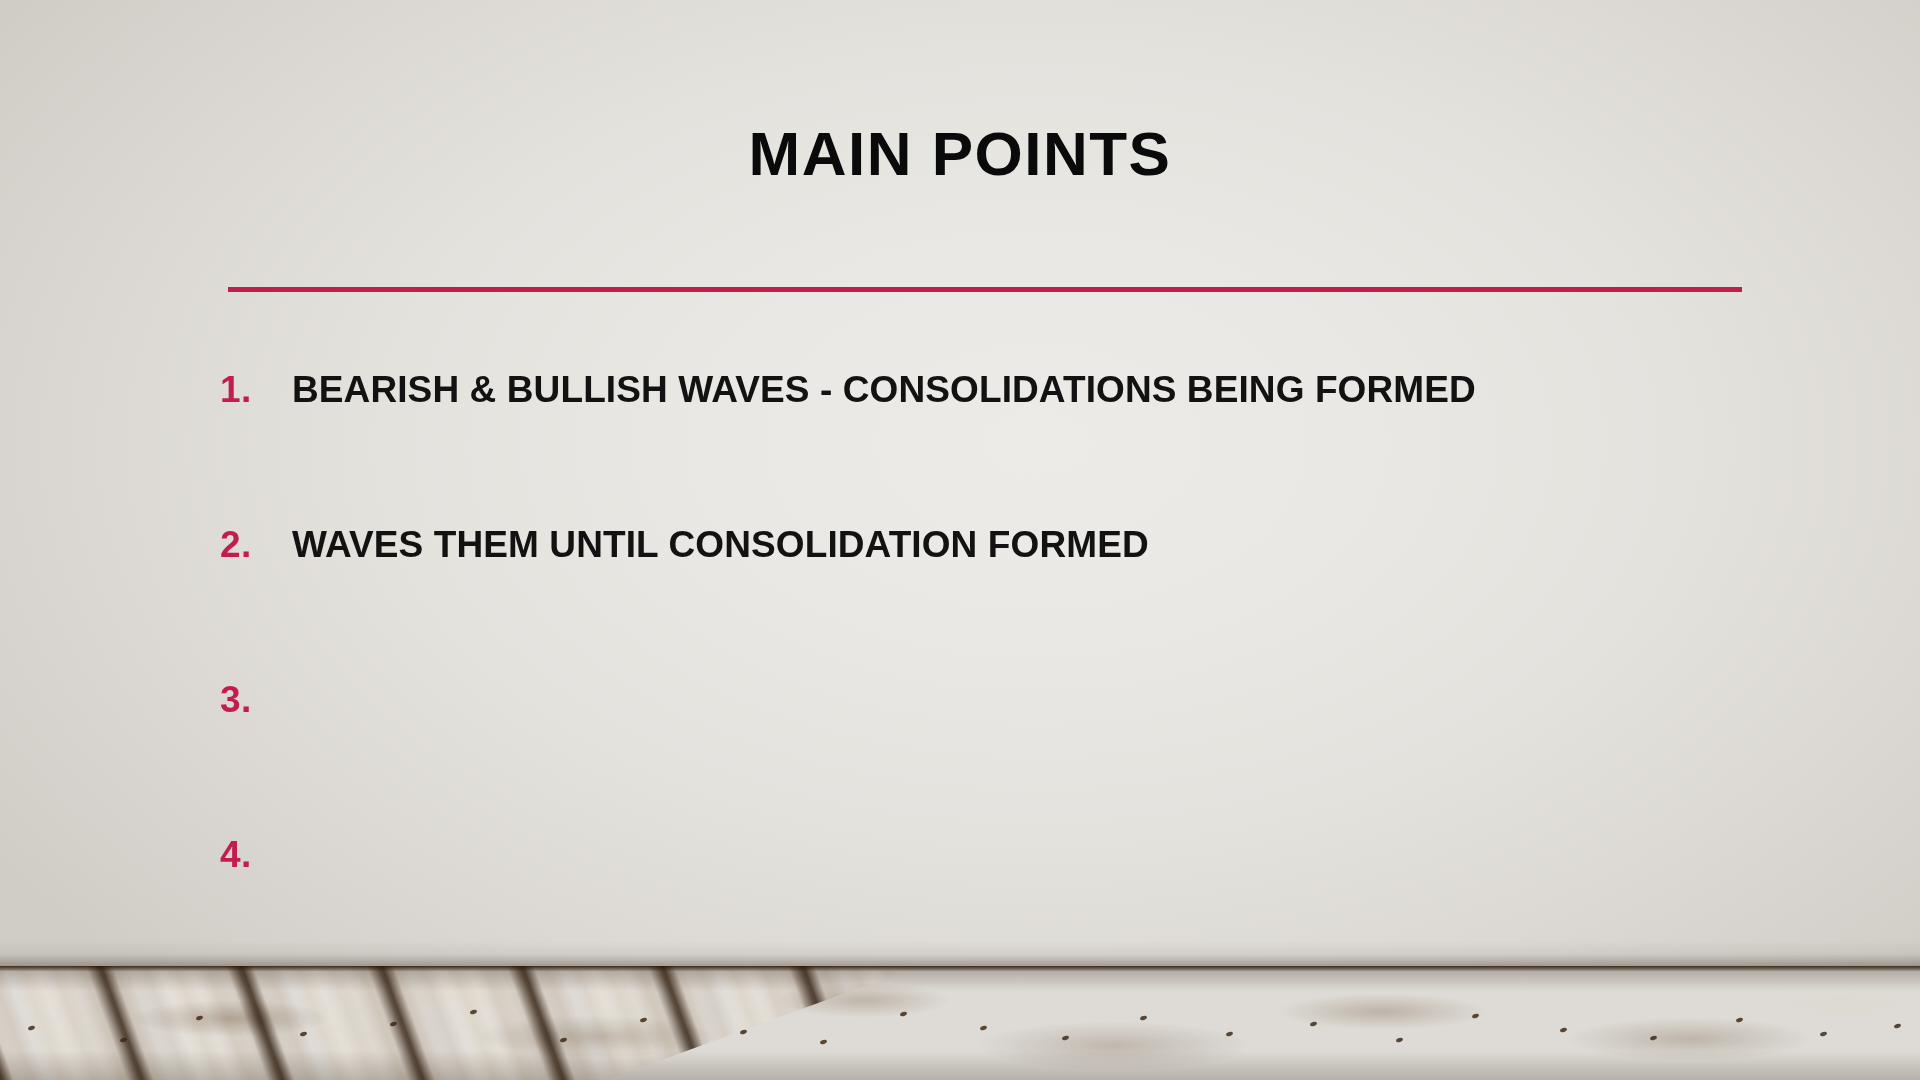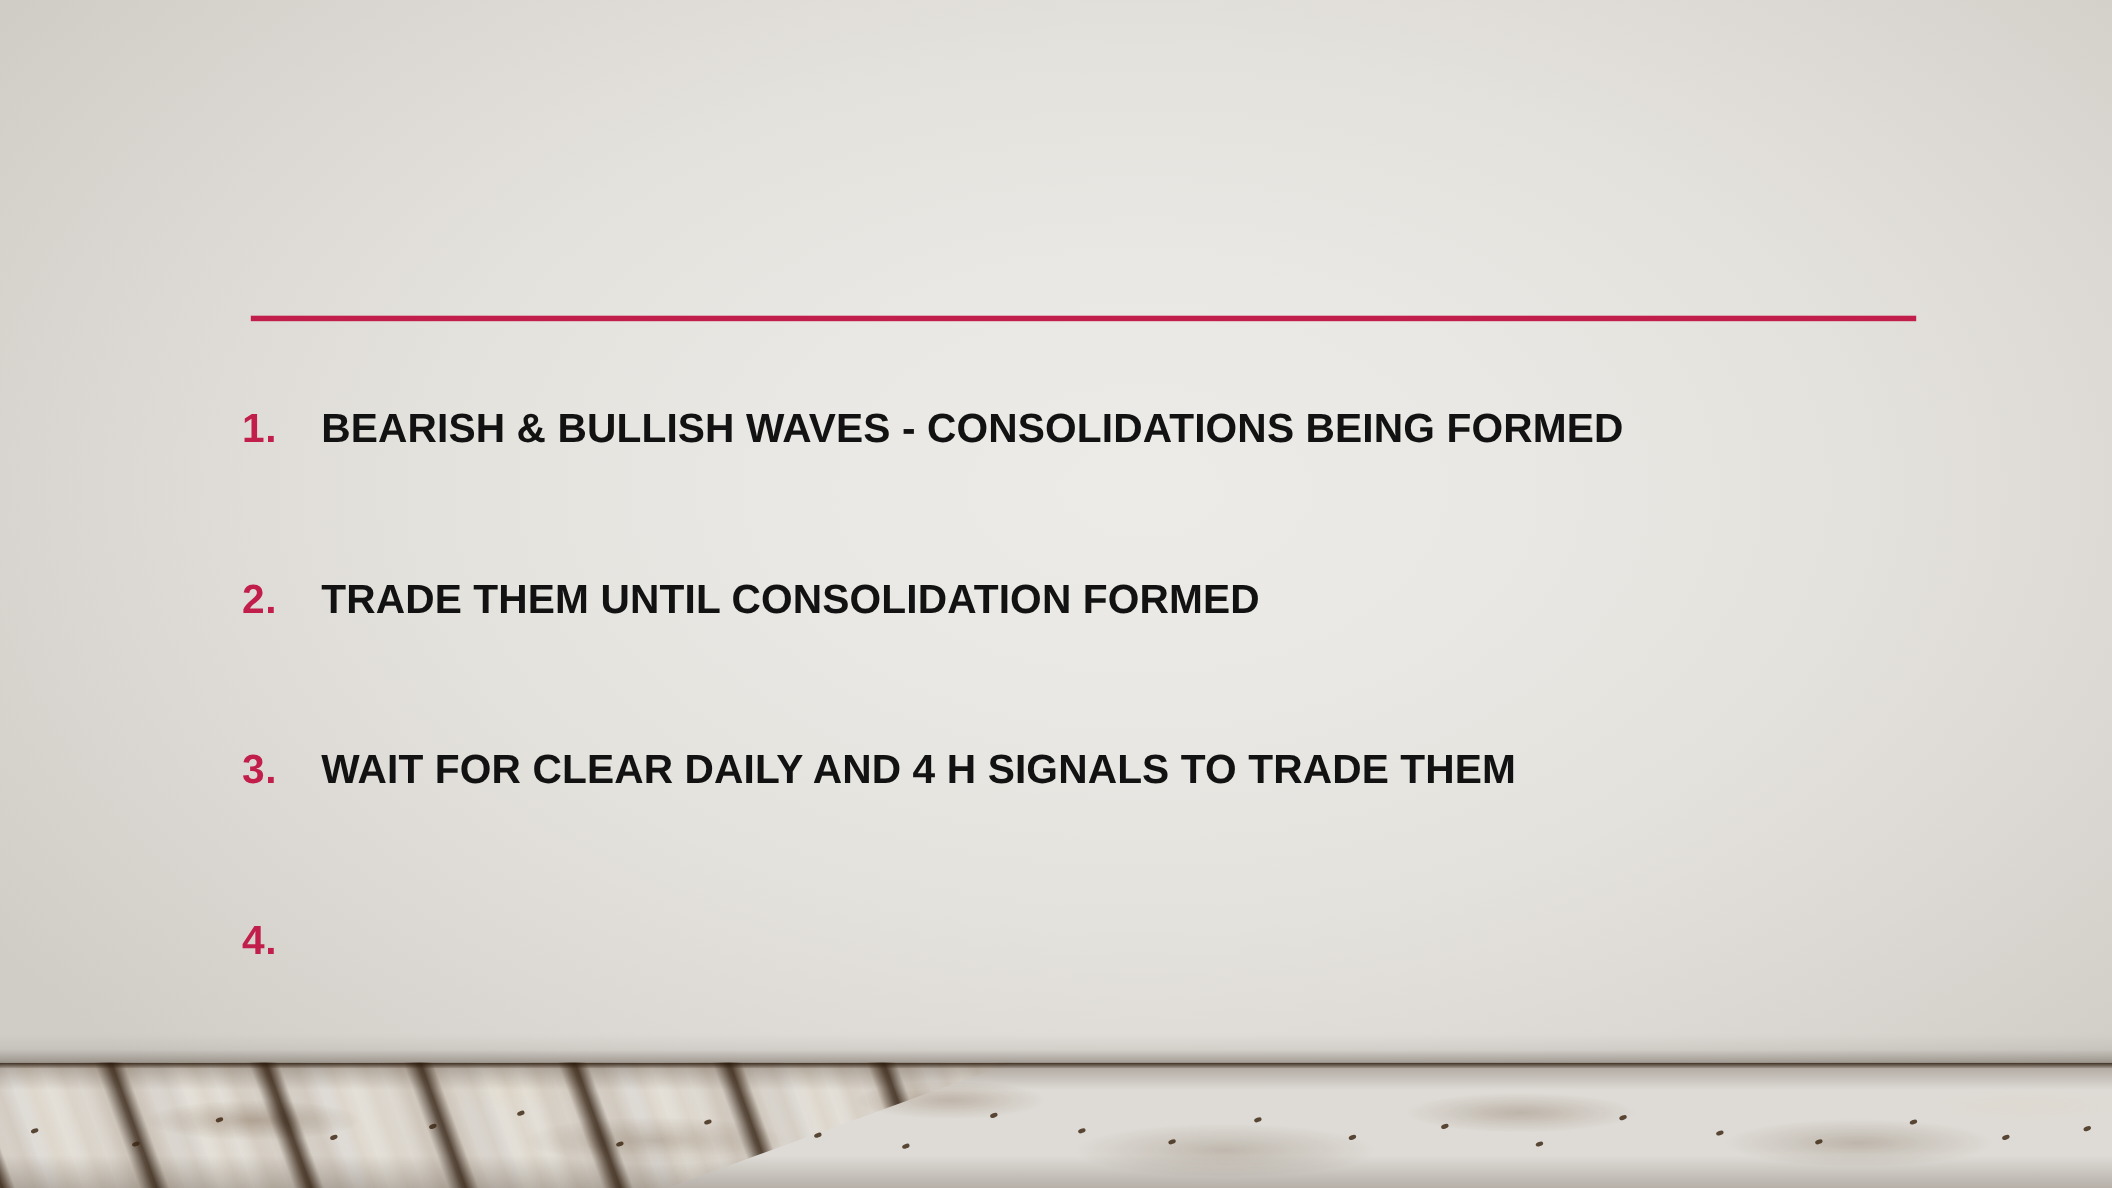--- a/index.html
+++ b/index.html
@@ -223,34 +223,34 @@
       <i style="left:1560px;top:62px;"></i>
       <i style="left:1650px;top:70px;"></i>
       <i style="left:1736px;top:52px;"></i>
       <i style="left:1820px;top:66px;"></i>
       <i style="left:1894px;top:58px;"></i>
     </div>
     <div class="floor-top-edge"></div>
     <div class="floor-vignette"></div>
   </div>
 
+  <div class="title">MAIN POINTS</div>
 
   <div class="rule"></div>
 
   <ol class="list">
     <li class="list-item">
       <span class="item-num">1.</span>
       <span class="item-text">BEARISH &amp; BULLISH WAVES  - CONSOLIDATIONS BEING FORMED</span>
     </li>
     <li class="list-item">
       <span class="item-num">2.</span>
-      <span class="item-text">TRADE  THEM UNTIL CONSOLIDATION FORMED</span>
+      <span class="item-text">WAVES  THEM UNTIL CONSOLIDATION FORMED</span>
     </li>
     <li class="list-item">
       <span class="item-num">3.</span>
-      <span class="item-text">WAIT FOR CLEAR DAILY AND 4 H SIGNALS TO TRADE THEM</span>
     </li>
     <li class="list-item">
       <span class="item-num">4.</span>
     </li>
   </ol>
 
 </div>
 
 </body></html>

